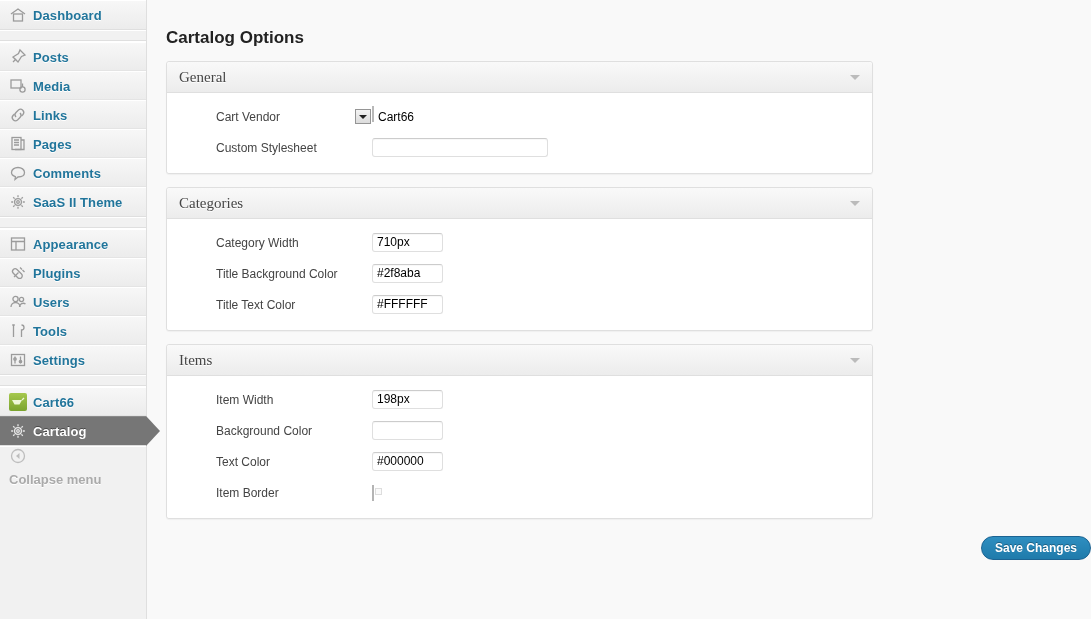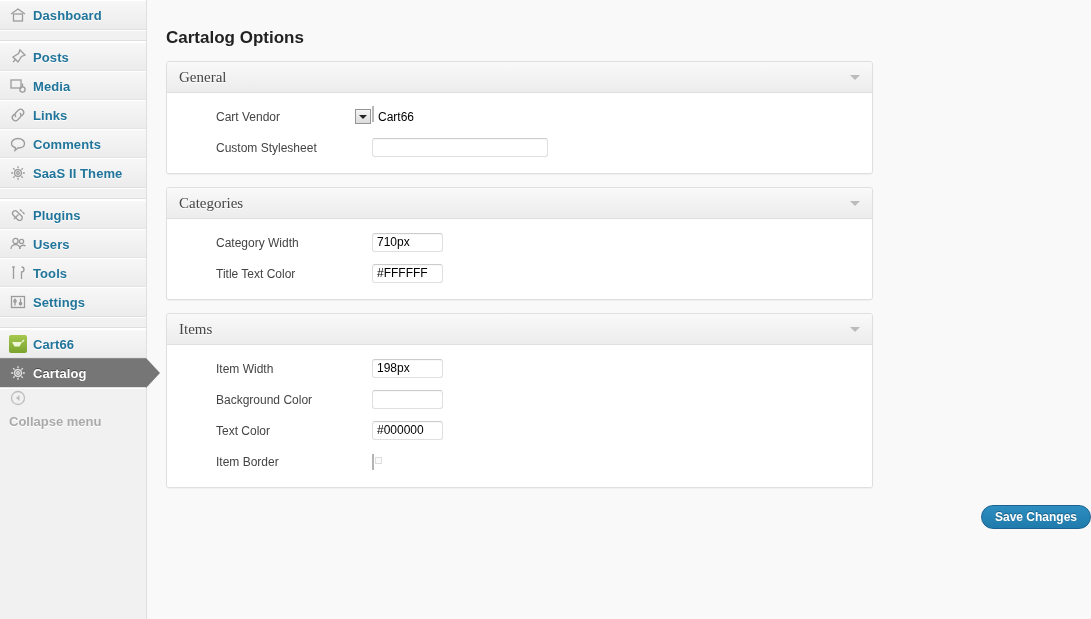--- a/index.html
+++ b/index.html
@@ -311,30 +311,39 @@
       <div class="menu-item"><span class="mi-icon"><svg class="icon-svg" viewBox="0 0 18 18">
             <rect x="2" y="3" width="10" height="8" stroke="#9b9b9b" fill="none" stroke-width="1.3"></rect>
             <circle cx="13.5" cy="12.5" r="2.6" stroke="#9b9b9b" fill="none" stroke-width="1.3"></circle>
             <path d="M13.5 10V6.5" stroke="#9b9b9b" fill="none" stroke-width="1.3"></path>
           </svg></span><span class="mi-label">Media</span></div>
       <div class="menu-item"><span class="mi-icon"><svg class="icon-svg" viewBox="0 0 18 18">
             <path d="M7 11 a3.2 3.2 0 0 1 0-4.5 L9.5 4 a3.2 3.2 0 0 1 4.5 4.5 L12.5 10" stroke="#9b9b9b" fill="none" stroke-width="1.3"></path>
             <path d="M11 7 a3.2 3.2 0 0 1 0 4.5 L8.5 14 a3.2 3.2 0 0 1-4.5-4.5 L5.5 8" stroke="#9b9b9b" fill="none" stroke-width="1.3"></path>
           </svg></span><span class="mi-label">Links</span></div>
       <div class="menu-item"><span class="mi-icon"><svg class="icon-svg" viewBox="0 0 18 18">
+            <rect x="3" y="2.5" width="9" height="12" stroke="#9b9b9b" fill="none" stroke-width="1.3"></rect>
+            <path d="M12 5h3v9.5H6" stroke="#9b9b9b" fill="none" stroke-width="1.3"></path>
+            <path d="M5 5h5M5 7.5h5M5 10h5" stroke="#9b9b9b" fill="none" stroke-width="1.3"></path>
+          </svg></span><span class="mi-label">Pages</span></div>
+      <div class="menu-item"><span class="mi-icon"><svg class="icon-svg" viewBox="0 0 18 18">
             <path d="M2.5 8.5 C2.5 5.5 5.5 3.5 9 3.5 C12.5 3.5 15.5 5.5 15.5 8.5 C15.5 11.5 12.5 13 9 13 L6 15.5 L6.4 12.6 C4.1 11.9 2.5 10.4 2.5 8.5 Z" stroke="#9b9b9b" fill="none" stroke-width="1.3"></path>
           </svg></span><span class="mi-label">Comments</span></div>
       <div class="menu-item"><span class="mi-icon"><svg class="icon-svg" viewBox="0 0 18 18">
             <circle cx="9" cy="9" r="3.4" stroke="#9b9b9b" fill="none" stroke-width="1.3"></circle>
             <circle cx="9" cy="9" r="1.3" stroke="#9b9b9b" fill="none" stroke-width="1.3"></circle>
             <path d="M9 2.2v2M9 13.8v2M2.2 9h2M13.8 9h2M4.2 4.2l1.4 1.4M12.4 12.4l1.4 1.4M13.8 4.2l-1.4 1.4M5.6 12.4l-1.4 1.4" stroke="#9b9b9b" fill="none" stroke-width="1.3"></path>
           </svg></span><span class="mi-label">SaaS II Theme</span></div>
     </div>
     <div class="group-sep"></div>
     <div class="menu-group">
+      <div class="menu-item"><span class="mi-icon"><svg class="icon-svg" viewBox="0 0 18 18">
+            <rect x="2.5" y="3" width="13" height="12" stroke="#9b9b9b" fill="none" stroke-width="1.3"></rect>
+            <path d="M2.5 6.5h13M7 6.5V15" stroke="#9b9b9b" fill="none" stroke-width="1.3"></path>
+          </svg></span><span class="mi-label">Appearance</span></div>
       <div class="menu-item"><span class="mi-icon"><svg class="icon-svg" viewBox="0 0 18 18">
             <path d="M5 13 L9.5 8.5" stroke="#9b9b9b" fill="none" stroke-width="1.3"></path>
             <path d="M8 5.5 L12.5 10 a2.6 2.6 0 0 1-3.7 3.7 L4.3 9.2 a2.6 2.6 0 0 1 3.7-3.7 Z" stroke="#9b9b9b" fill="none" stroke-width="1.3"></path>
             <path d="M11 3.5L13 5.5M13.5 6L15.5 8" stroke="#9b9b9b" fill="none" stroke-width="1.3"></path>
           </svg></span><span class="mi-label">Plugins</span></div>
       <div class="menu-item"><span class="mi-icon"><svg class="icon-svg" viewBox="0 0 18 18">
             <circle cx="6.5" cy="6" r="2.6" stroke="#9b9b9b" fill="none" stroke-width="1.3"></circle>
             <path d="M2 14 a4.5 4.5 0 0 1 9 0" stroke="#9b9b9b" fill="none" stroke-width="1.3"></path>
             <circle cx="12.5" cy="6.5" r="2.1" stroke="#9b9b9b" fill="none" stroke-width="1.3"></circle>
             <path d="M10.5 14 a3.8 3.8 0 0 1 6-3" stroke="#9b9b9b" fill="none" stroke-width="1.3"></path>
@@ -385,20 +394,24 @@
         </div>
       </div>
       <div class="panel">
         <div class="panel-header"><span class="ph-title">Categories</span><span class="toggle-arrow"></span></div>
         <div class="panel-body">
           <div class="field-row">
             <span class="field-label">Category Width</span>
             <span class="field-control"><input type="text" class="txt" value="710px" placeholder="" style=""></span>
           </div>
           <div class="field-row">
+            <span class="field-label">Title Background Color</span>
+            <span class="field-control"><input type="text" class="txt" value="#2f8aba" placeholder="" style=""></span>
+          </div>
+          <div class="field-row">
             <span class="field-label">Title Text Color</span>
             <span class="field-control"><input type="text" class="txt" value="#FFFFFF" placeholder="" style=""></span>
           </div>
         </div>
       </div>
       <div class="panel">
         <div class="panel-header"><span class="ph-title">Items</span><span class="toggle-arrow"></span></div>
         <div class="panel-body">
           <div class="field-row">
             <span class="field-label">Item Width</span>

